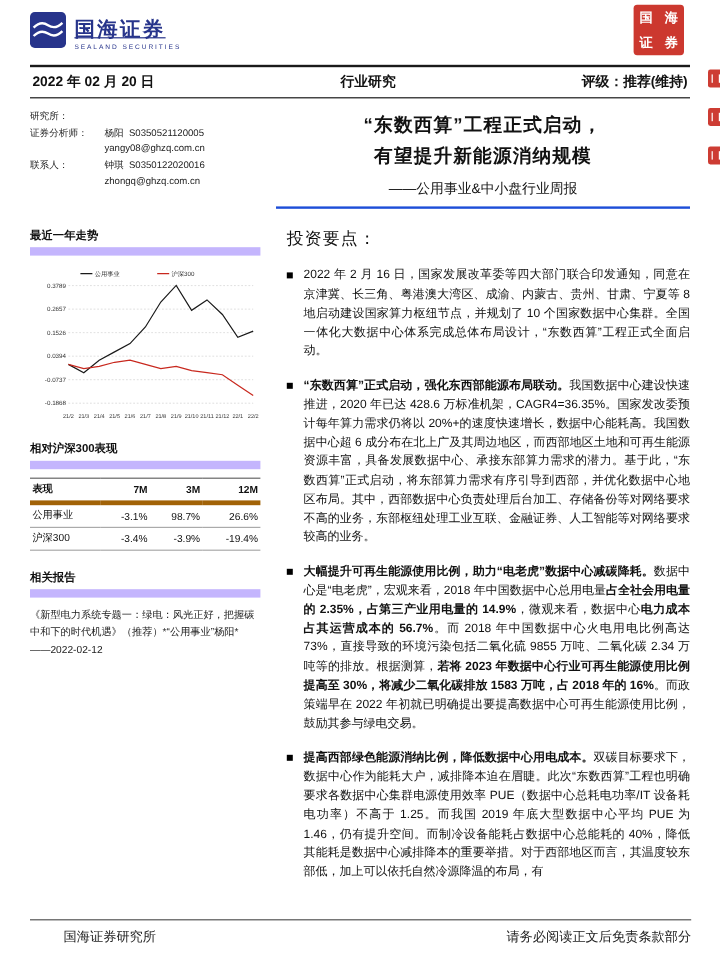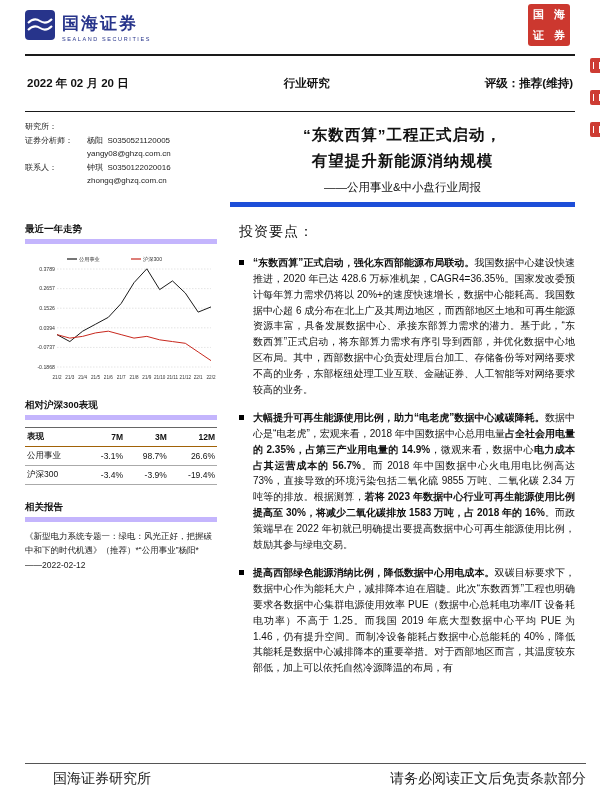--- a/index.html
+++ b/index.html
@@ -3,67 +3,67 @@
 <meta charset="utf-8">
 <style>
   * { margin:0; padding:0; box-sizing:border-box; }
   html,body { background:#fff; }
   body { font-family:"Liberation Sans","DejaVu Sans",sans-serif; color:#111; }
   .page { position:relative; width:600px; height:800px; background:#fff; overflow:hidden; }
 
   
   .toprow { position:relative; padding:10px 25px 0 25px; height:52px; }
   .logo { display:flex; align-items:center; gap:7px; }
-  .logo-txt-cn { font-size:17px; font-weight:bold; color:#27348b; letter-spacing:2px; }
+  .logo-txt-cn { font-size:17px; font-weight:bold; color:#27348b; letter-spacing:2px;text-decoration:underline; }
   .logo-txt-en { font-size:5.5px; color:#27348b; letter-spacing:1.6px; margin-top:1px; }
   .stamp { position:absolute; right:30px; top:4px; width:42px; height:42px; background:#c8281e;
            border-radius:3px; display:grid; grid-template-columns:1fr 1fr; place-items:center;
            color:#fff; font-size:11px; font-weight:bold; opacity:.92; }
   .edge-seal { position:absolute; right:-3px; width:13px; height:15px; background:#c8281e; border-radius:2px; opacity:.9; }
   .edge-seal::after { content:""; display:block; margin:4px 3px; height:7px; border-left:1.5px solid #fff; border-right:1.5px solid #fff; }
 
   
   .band { margin:2px 25px 0 25px; border-top:2.5px solid #1a1a1a; border-bottom:1px solid #1a1a1a;
-          display:flex; justify-content:space-between; align-items:center; padding:20px 2px; }
+          display:flex; justify-content:space-between; align-items:center; padding:5px 2px; }
   .band .cell { font-size:11.5px; font-weight:bold; }
 
   
   .inforow { display:flex; margin:8px 25px 0 25px; }
   .analysts { width:205px; font-size:8px; line-height:1.7; color:#222; flex:none; }
   .analysts .arow { display:flex; }
   .analysts .albl { width:62px; flex:none; }
   .analysts .aval {}
-  .title-block { flex:1; text-align:center; padding:2px 0 7px 0; border-bottom:5px solid #1d4ed8; }
+  .title-block { flex:1; text-align:center; padding:2px 0 7px 0; border-bottom:2px solid #1d4ed8; }
   .title-line { font-size:15.5px; font-weight:bold; letter-spacing:1px; line-height:1.65; }
   .subtitle { font-size:11.5px; font-weight:normal; margin-top:7px; }
 
   
   .content { display:flex; margin:16px 25px 0 25px; gap:22px; }
   .sidebar { width:192px; flex:none; }
-  .sec-title { font-size:9.5px; font-weight:bold; border-bottom:5px solid #c4b5fd; padding-bottom:3px; margin-bottom:7px; }
+  .sec-title { font-size:9.5px; font-weight:bold; border-bottom:7px solid #c4b5fd; padding-bottom:3px; margin-bottom:7px; }
   .sec-gap { margin-top:16px; }
   #trend-chart { width:192px; height:132px; display:block; }
   table.perf { width:100%; border-collapse:collapse; font-size:8.5px; margin-top:2px; }
-  table.perf th { border-top:1px solid #666; border-bottom:1px solid #a16207; font-weight:bold; padding:3px 2px; text-align:right; }
+  table.perf th { border-top:1px solid #666; border-bottom:4px solid #a16207; font-weight:bold; padding:3px 2px; text-align:right; }
   table.perf th:first-child { text-align:left; }
   table.perf td { border-bottom:1px solid #aaa; padding:3px 2px; text-align:right; }
   table.perf td:first-child { text-align:left; }
   .report-item { font-size:8.5px; line-height:1.65; color:#222; }
   .report-date { font-size:8.5px; line-height:1.9; color:#222; }
 
   main { flex:1; min-width:0; }
   .ip-heading { font-size:14px; font-weight:normal; margin-bottom:14px; letter-spacing:1px; }
   .bullet { display:flex; gap:9px; margin-bottom:13px; }
   .marker { flex:none; width:5px; height:5px; background:#000; margin-top:5px; }
   .bullet p { font-size:10px; line-height:1.58; text-align:justify; color:#111; }
   .bullet .bold { font-weight:bold;margin-top:46px; }
 
   
-  .footer { position:absolute; left:25px; right:14px; bottom:12px; border-top:1px solid #555;
-            padding-top:6px; display:flex; justify-content:space-between; font-size:14px; color:#222; }
+  .footer { position:absolute; left:25px; right:24px; bottom:12px; border-top:1px solid #555;
+            padding-top:6px; display:flex; justify-content:space-between; font-size:11px; color:#222; }
   .footer .fl { margin-left:28px; }
 </style>
 </head>
 <body>
 
 <div class="page">
 
   <div class="toprow">
     <div class="logo">
       <span>
@@ -193,20 +193,24 @@
           <div class="report-item">《新型电力系统专题一：绿电：风光正好，把握碳中和下的时代机遇》（推荐）*“公用事业”杨阳*</div>
           <div class="report-date">——2022-02-12</div>
         </div>
     </aside>
 
     <main>
       <div class="ip-heading">投资要点：</div>
       <div id="bullets">
           <div class="bullet">
             <span class="marker"></span>
+            <p><span>2022 年 2 月 16 日，国家发展改革委等四大部门联合印发通知，同意在京津冀、长三角、粤港澳大湾区、成渝、内蒙古、贵州、甘肃、宁夏等 8 地启动建设国家算力枢纽节点，并规划了 10 个国家数据中心集群。全国一体化大数据中心体系完成总体布局设计，“东数西算”工程正式全面启动。</span></p>
+          </div>
+          <div class="bullet">
+            <span class="marker"></span>
             <p><span class="bold">“东数西算”正式启动，强化东西部能源布局联动。</span><span>我国数据中心建设快速推进，2020 年已达 428.6 万标准机架，CAGR4=36.35%。国家发改委预计每年算力需求仍将以 20%+的速度快速增长，数据中心能耗高。我国数据中心超 6 成分布在北上广及其周边地区，而西部地区土地和可再生能源资源丰富，具备发展数据中心、承接东部算力需求的潜力。基于此，“东数西算”正式启动，将东部算力需求有序引导到西部，并优化数据中心地区布局。其中，西部数据中心负责处理后台加工、存储备份等对网络要求不高的业务，东部枢纽处理工业互联、金融证券、人工智能等对网络要求较高的业务。</span></p>
           </div>
           <div class="bullet">
             <span class="marker"></span>
             <p><span class="bold">大幅提升可再生能源使用比例，助力“电老虎”数据中心减碳降耗。</span><span>数据中心是“电老虎”，宏观来看，2018 年中国数据中心总用电量</span><span class="bold">占全社会用电量的 2.35%，占第三产业用电量的 14.9%</span><span>，微观来看，数据中心</span><span class="bold">电力成本占其运营成本的 56.7%</span><span>。而 2018 年中国数据中心火电用电比例高达 73%，直接导致的环境污染包括二氧化硫 9855 万吨、二氧化碳 2.34 万吨等的排放。根据测算，</span><span class="bold">若将 2023 年数据中心行业可再生能源使用比例提高至 30%，将减少二氧化碳排放 1583 万吨，占 2018 年的 16%</span><span>。而政策端早在 2022 年初就已明确提出要提高数据中心可再生能源使用比例，鼓励其参与绿电交易。</span></p>
           </div>
           <div class="bullet">
             <span class="marker"></span>
             <p><span class="bold">提高西部绿色能源消纳比例，降低数据中心用电成本。</span><span>双碳目标要求下，数据中心作为能耗大户，减排降本迫在眉睫。此次“东数西算”工程也明确要求各数据中心集群电源使用效率 PUE（数据中心总耗电功率/IT 设备耗电功率）不高于 1.25。而我国 2019 年底大型数据中心平均 PUE 为 1.46，仍有提升空间。而制冷设备能耗占数据中心总能耗的 40%，降低其能耗是数据中心减排降本的重要举措。对于西部地区而言，其温度较东部低，加上可以依托自然冷源降温的布局，有</span></p>
           </div>

